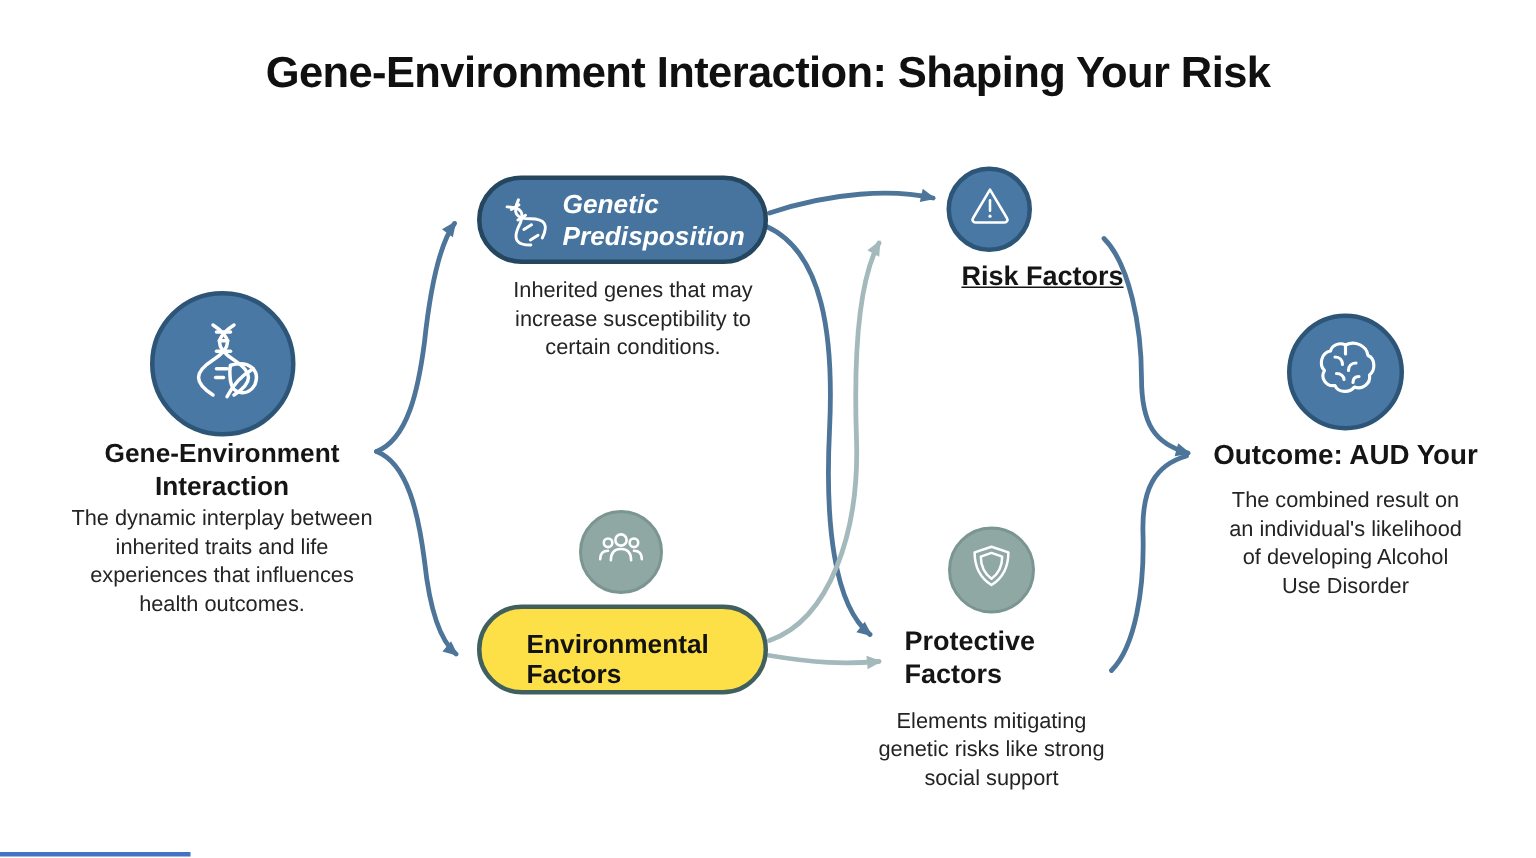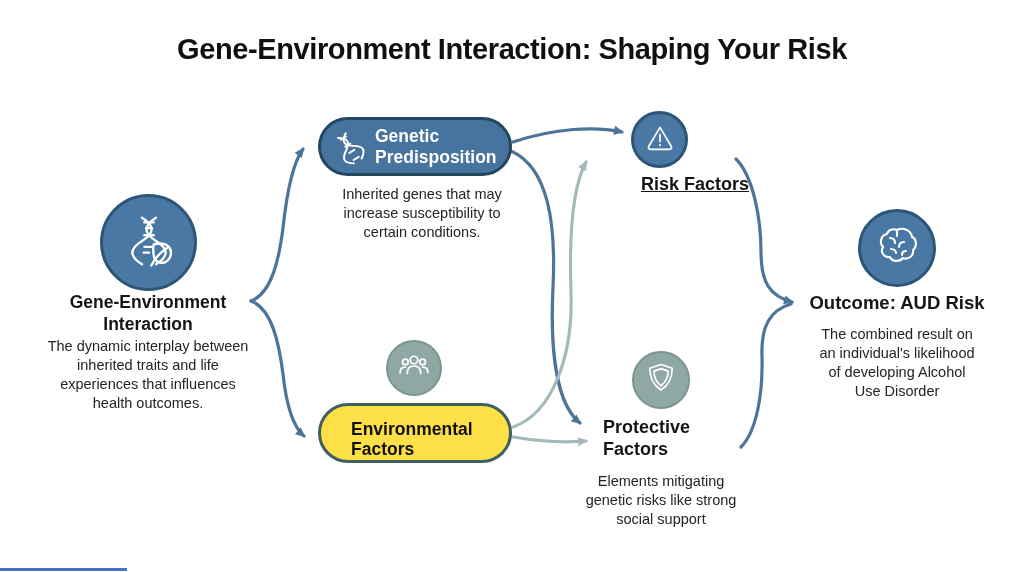--- a/index.html
+++ b/index.html
@@ -87,21 +87,21 @@
     <span class="icon-rot" style="display:flex;">
       <svg width="36" height="36" viewBox="0 0 48 48" fill="none" stroke="#ffffff" stroke-width="2.6" stroke-linecap="round" stroke-linejoin="round">
         <path d="M18 6 C29 13 29 19 18 26 C7 33 7 39 18 46"></path>
         <path d="M30 6 C19 13 19 19 30 26 C41 33 41 39 30 46"></path>
         <line x1="20" y1="10" x2="28" y2="10"></line>
         <line x1="20" y1="21" x2="28" y2="21"></line>
         <line x1="20" y1="31" x2="28" y2="31"></line>
         <line x1="20" y1="42" x2="28" y2="42"></line>
       </svg>
     </span>
-    <span class="pill-label pre" style="margin-left:8px;">Genetic
+    <span class="pill-label pre" style="margin-left:8px;font-style:italic;">Genetic
 Predisposition</span>
   </div>
   <div class="node-desc t-center pre" style="left:316px; top:185px; width:212px;">Inherited genes that may
 increase susceptibility to
 certain conditions.</div>
 
   <div class="circle c-sage" style="left:386px; top:340px; width:56px; height:56px;">
     <span>
       <svg width="36" height="36" viewBox="0 0 48 48" fill="none" stroke="#ffffff" stroke-width="2.3" stroke-linecap="round" stroke-linejoin="round">
         <circle cx="24" cy="16" r="5"></circle>
@@ -148,21 +148,21 @@
       <svg width="48" height="48" viewBox="0 0 48 48" fill="none" stroke="#ffffff" stroke-width="2.1" stroke-linecap="round" stroke-linejoin="round">
         <path d="M24 8 C30 5 38 8 39 15 C44 17 44 25 40 28 C41 34 35 38 30 36 C27 40 19 40 17 35 C11 36 7 30 10 25 C6 21 8 13 14 12 C15 8 20 6 24 8 Z"></path>
         <path d="M24 8 L24 14"></path>
         <path d="M17 16 C20 16 22 18 22 21"></path>
         <path d="M31 20 C28 20 26 22 26 25"></path>
         <path d="M18 27 C21 27 23 29 23 31"></path>
         <path d="M33 29 C30 29 29 31 29 33"></path>
       </svg>
     </span>
   </div>
-  <div class="node-label t-center" style="left:797px; top:292px; width:200px; font-size:18.5px;">Outcome: AUD Risk</div>
+  <div class="node-label t-center" style="left:797px; top:292px; width:200px; font-size:18.5px;">Outcome: AUD Your</div>
   <div class="node-desc t-center pre" style="left:802px; top:325px; width:190px;">The combined result on
 an individual's likelihood
 of developing Alcohol
 Use Disorder</div>
 
   <div class="bottom-bar"></div>
 
 </div>
 
 </body></html>

